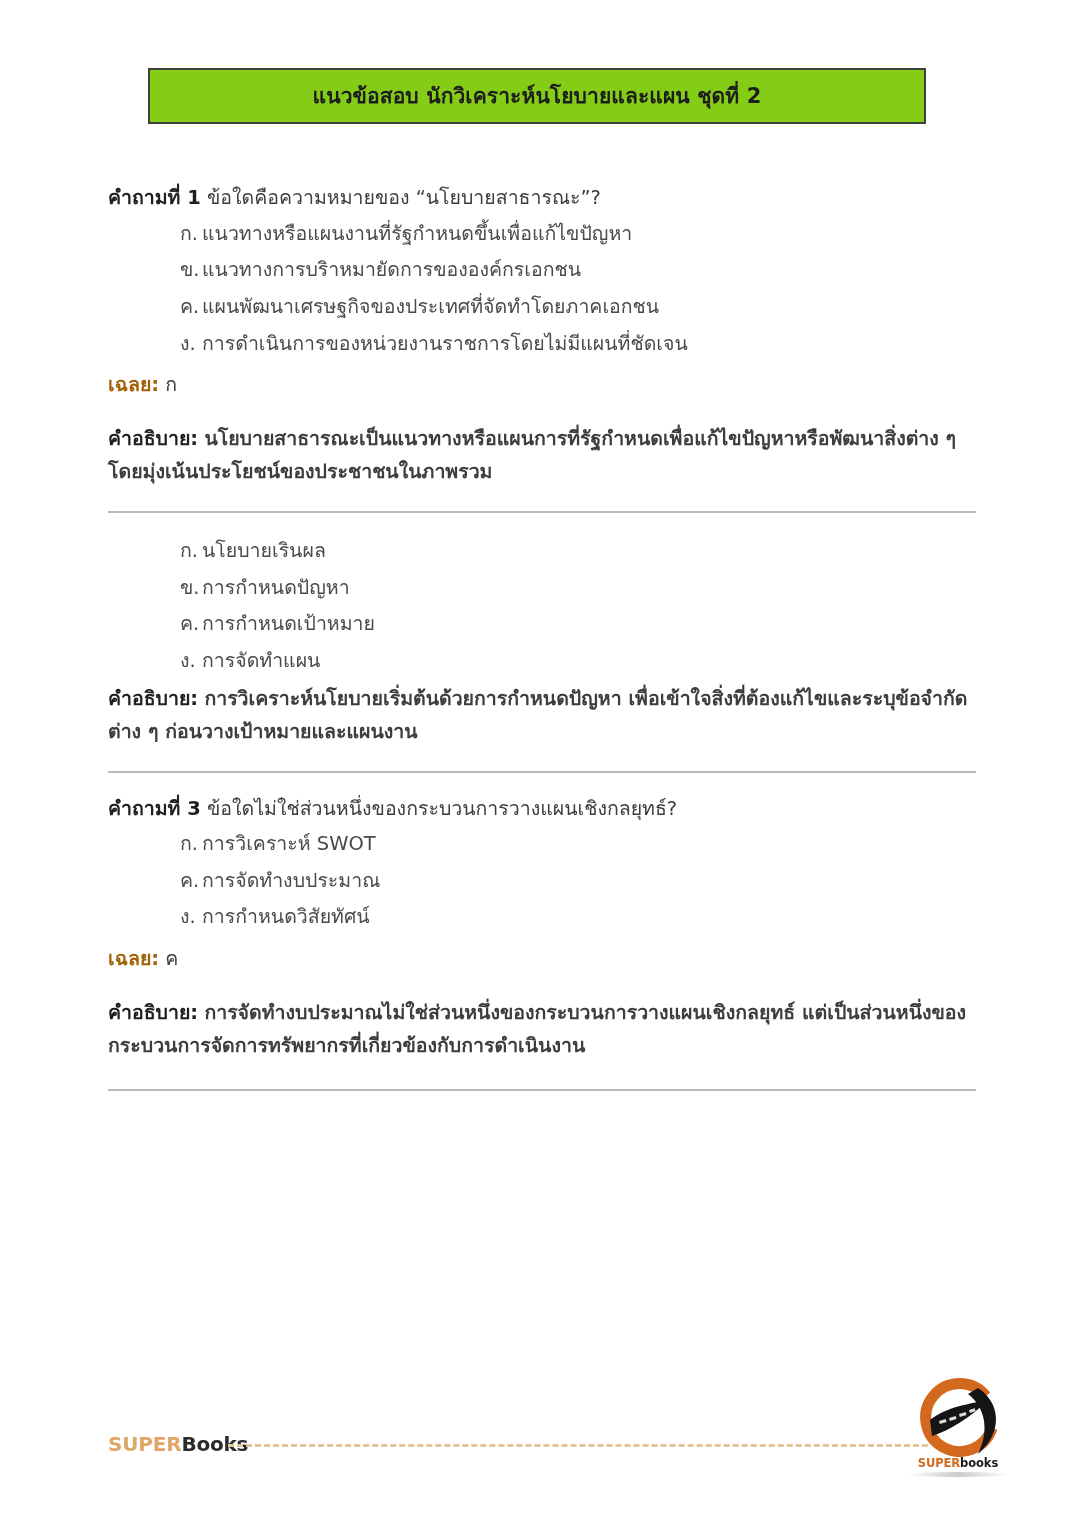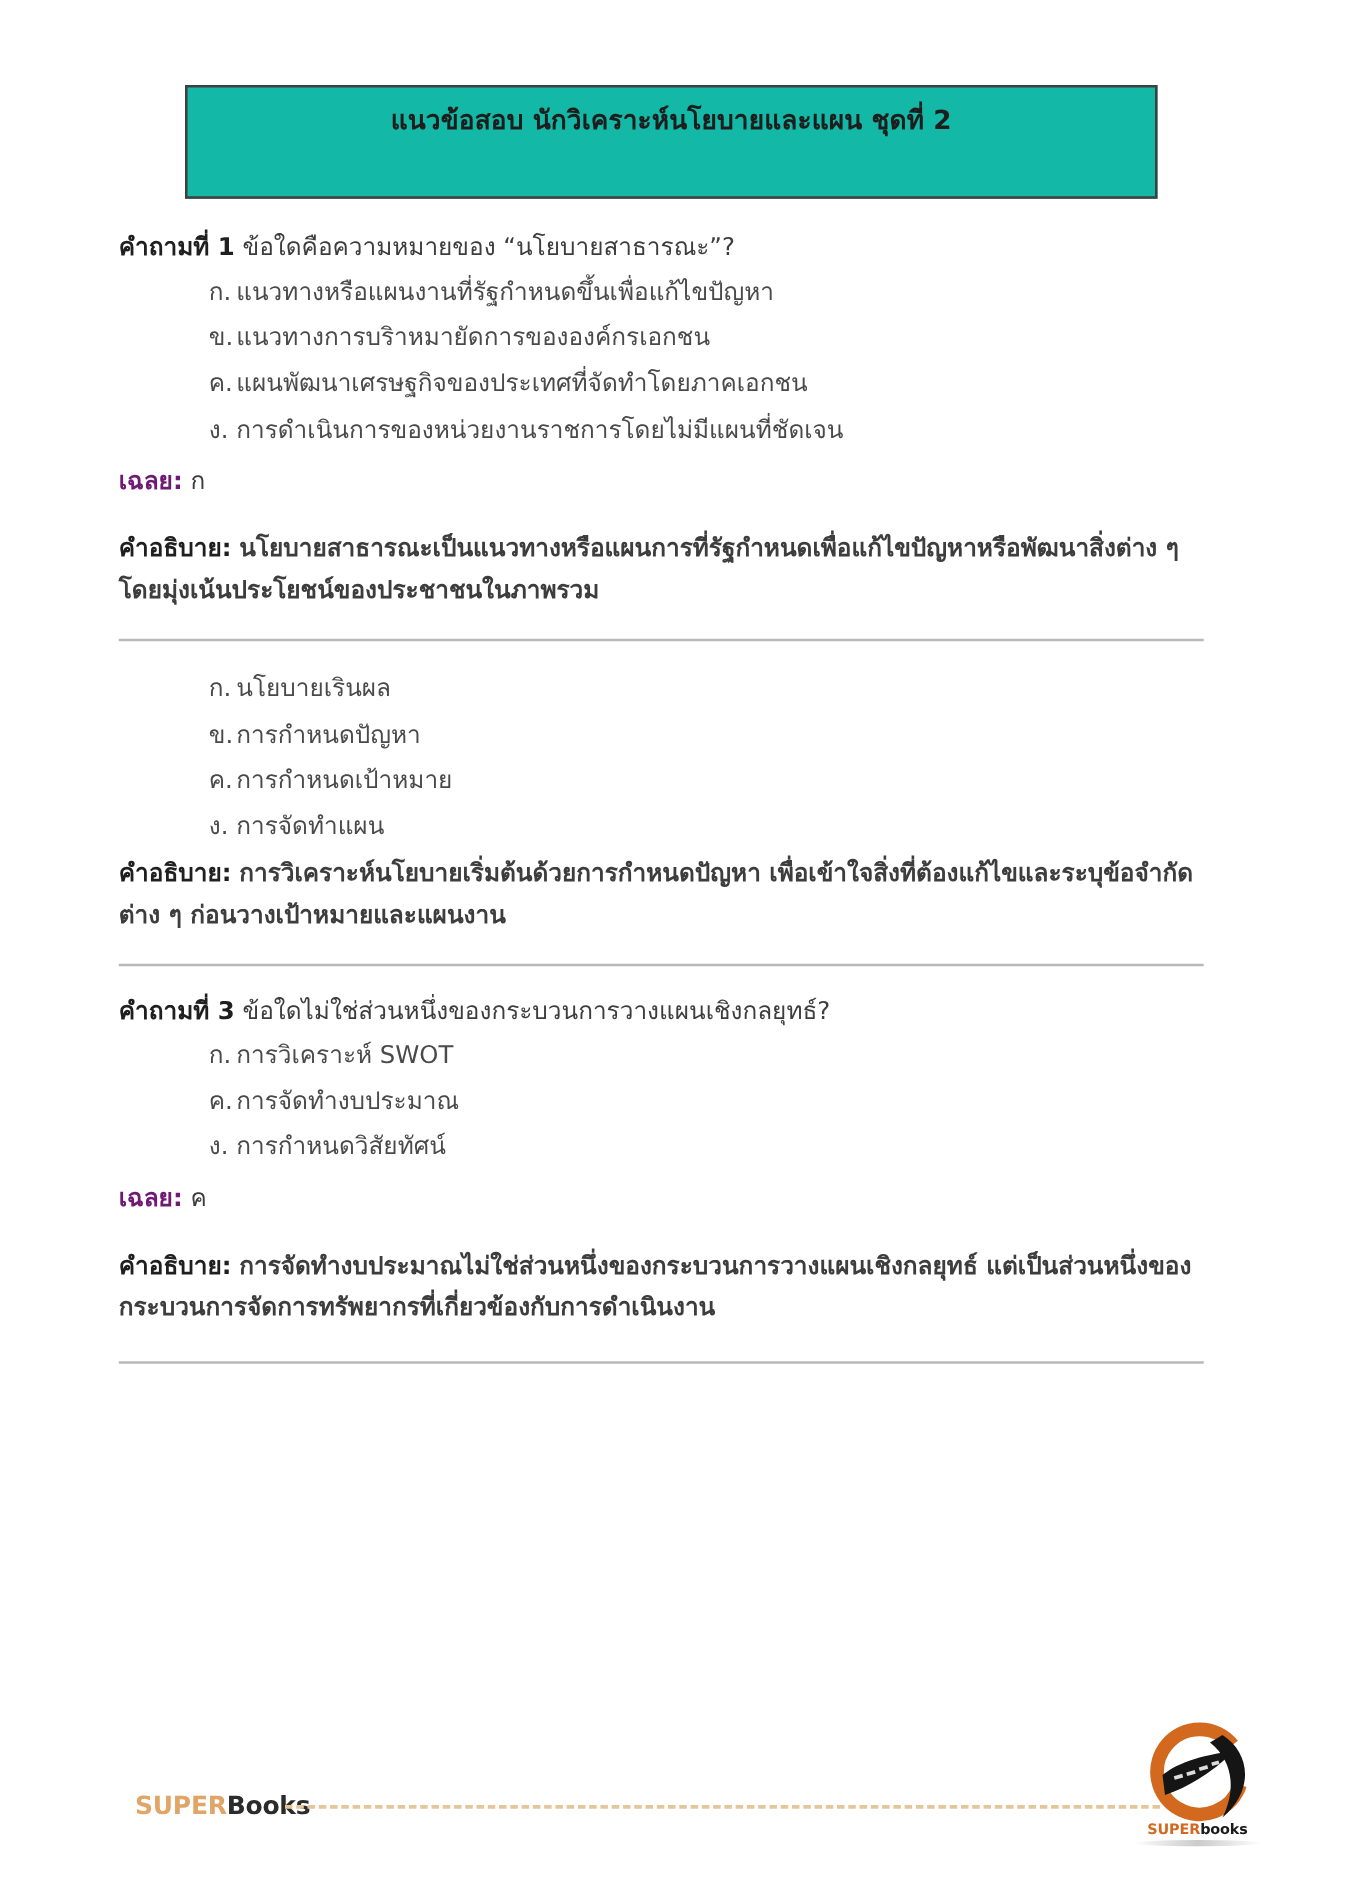--- a/index.html
+++ b/index.html
@@ -23,42 +23,42 @@
     height: 1522px;
     box-sizing: border-box;
   }
 
   
   .title-box {
     position: absolute;
     left: 148px;
     top: 68px;
     width: 778px;
-    height: 91px;
+    height: 56px;
     border: 2px solid #3f3f3f;
     box-sizing: border-box;
-    background: #14b8a6;
+    background: #84cc16;
   }
   .title-text {
     position: absolute;
     left: 0;
     right: 0;
     top: 14px;
     text-align: center;
     font-size: 21px;
     font-weight: bold;
     color: #1d1d1d;
     letter-spacing: 0.1px;
     line-height: 1.2;
   }
 
   
   .content {
     position: absolute;
-    left: 95px;
+    left: 108px;
     top: 182px;
     width: 868px;
   }
 
   .qblock {
     position: relative;
     margin-bottom: 0px;
   }
 
   .q-heading {
@@ -94,21 +94,21 @@
   }
 
   .answer-line {
     font-size: 19.5px;
     line-height: 1.75;
     color: #3d3d3d;
     margin-top: 6px;
   }
   .answer-line .ans-label {
     font-weight: bold;
-    color: #701a75;
+    color: #a16207;
   }
 
   .explain {
     font-size: 19.5px;
     line-height: 1.72;
     color: #3d3d3d;
     margin-top: 2px;
   }
   .explain .ex-label {
     font-weight: bold;

